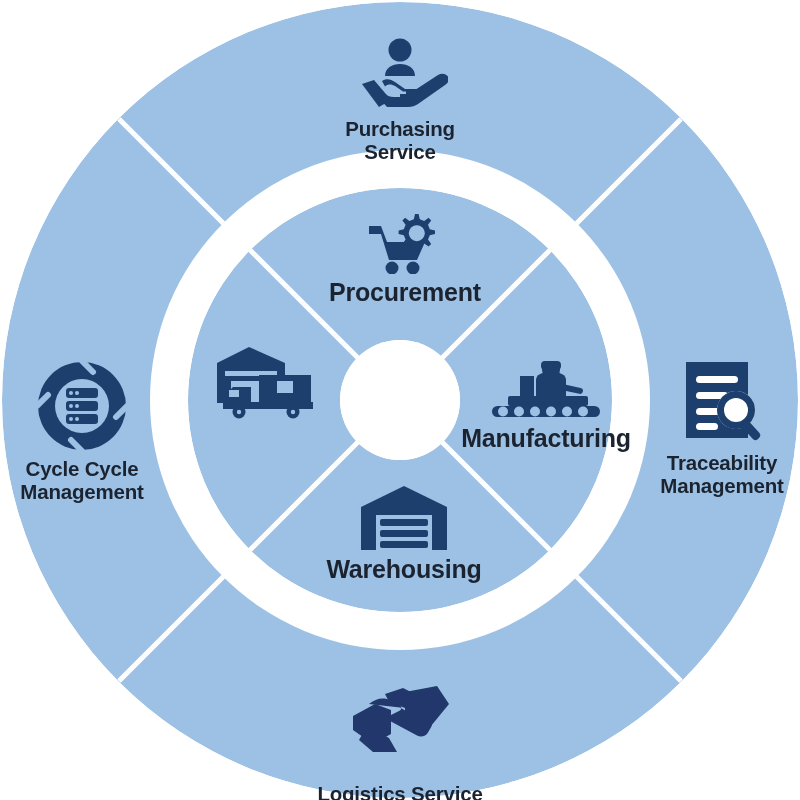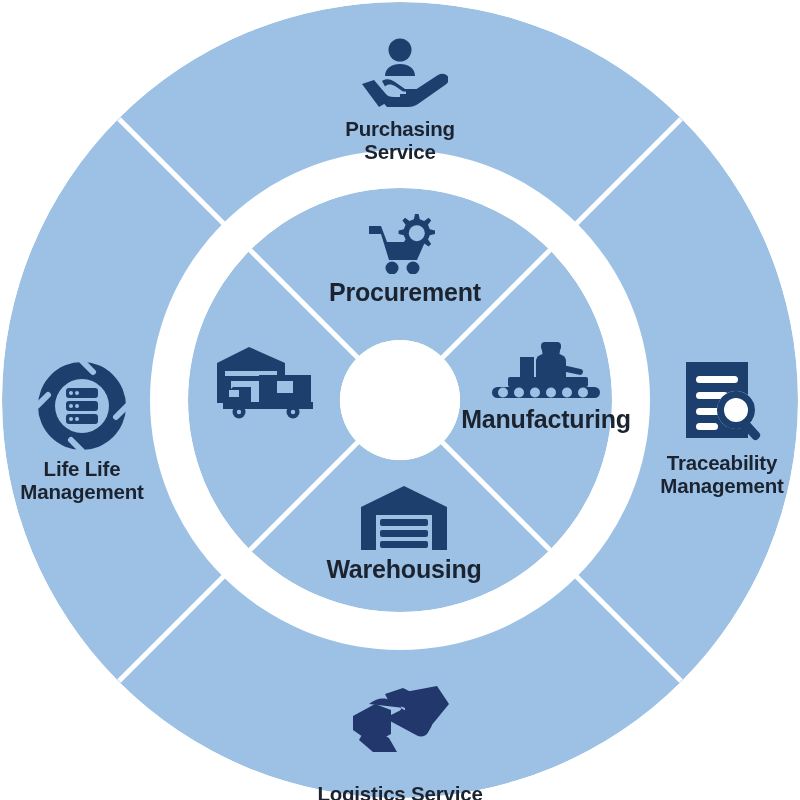--- a/index.html
+++ b/index.html
@@ -51,21 +51,21 @@
   .inner-node .label {
     font-size: 25px;
   }
   
   #node-purchasing  { left: 400px; top: 98px; }
   #node-traceability{ left: 722px; top: 420px; }
   #node-valueadded  { left: 400px; top: 742px; }
   #node-lifecycle   { left: 82px;  top: 420px; }
   
   #node-procurement { left: 405px; top: 272px; }
-  #node-manufacturing { left: 546px; top: 399px; }
+  #node-manufacturing { left: 546px; top: 418px; }
   #node-warehousing { left: 404px; top: 545px; }
   #node-distribution{ left: 264px; top: 405px; }
 
   #node-purchasing   .icon { margin-bottom: 6px; }
   #node-valueadded   .icon { margin-bottom: 6px; }
   #node-lifecycle    .icon { margin-bottom: 6px; }
   #node-traceability .icon { margin-bottom: 6px; }
 </style>
 </head>
 <body>
@@ -187,21 +187,21 @@
           <circle cx="35" cy="33" r="2"></circle>
             <circle cx="41" cy="33" r="2"></circle>
           <circle cx="35" cy="46" r="2"></circle>
             <circle cx="41" cy="46" r="2"></circle>
           <circle cx="35" cy="59" r="2"></circle>
             <circle cx="41" cy="59" r="2"></circle>
         </g>
       </svg>
     </span>
     <span class="label">
-      <span>Life Life</span><br>
+      <span>Cycle Cycle</span><br>
       <span>Management</span>
     </span>
   </div>
 
   <div class="node inner-node" id="node-procurement">
     <span class="icon">
       <svg width="80" height="62" viewBox="0 0 80 62" xmlns="http://www.w3.org/2000/svg">
         <g fill="#1d3f6e">
           <path d="M50 2 l3.6 0 1.2 5.2 4.4 1.8 4.4-3.2 2.6 2.6-3.2 4.4 1.8 4.4 5.2 1.2 0 3.6-5.2 1.2-1.8 4.4 3.2 4.4-2.6 2.6-4.4-3.2-4.4 1.8-1.2 5.2-3.6 0-1.2-5.2-4.4-1.8-4.4 3.2-2.6-2.6 3.2-4.4-1.8-4.4-5.2-1.2 0-3.6 5.2-1.2 1.8-4.4-3.2-4.4 2.6-2.6 4.4 3.2 4.4-1.8z"></path>
           <circle cx="51.8" cy="21.2" r="8" fill="#9dc1e4"></circle>

